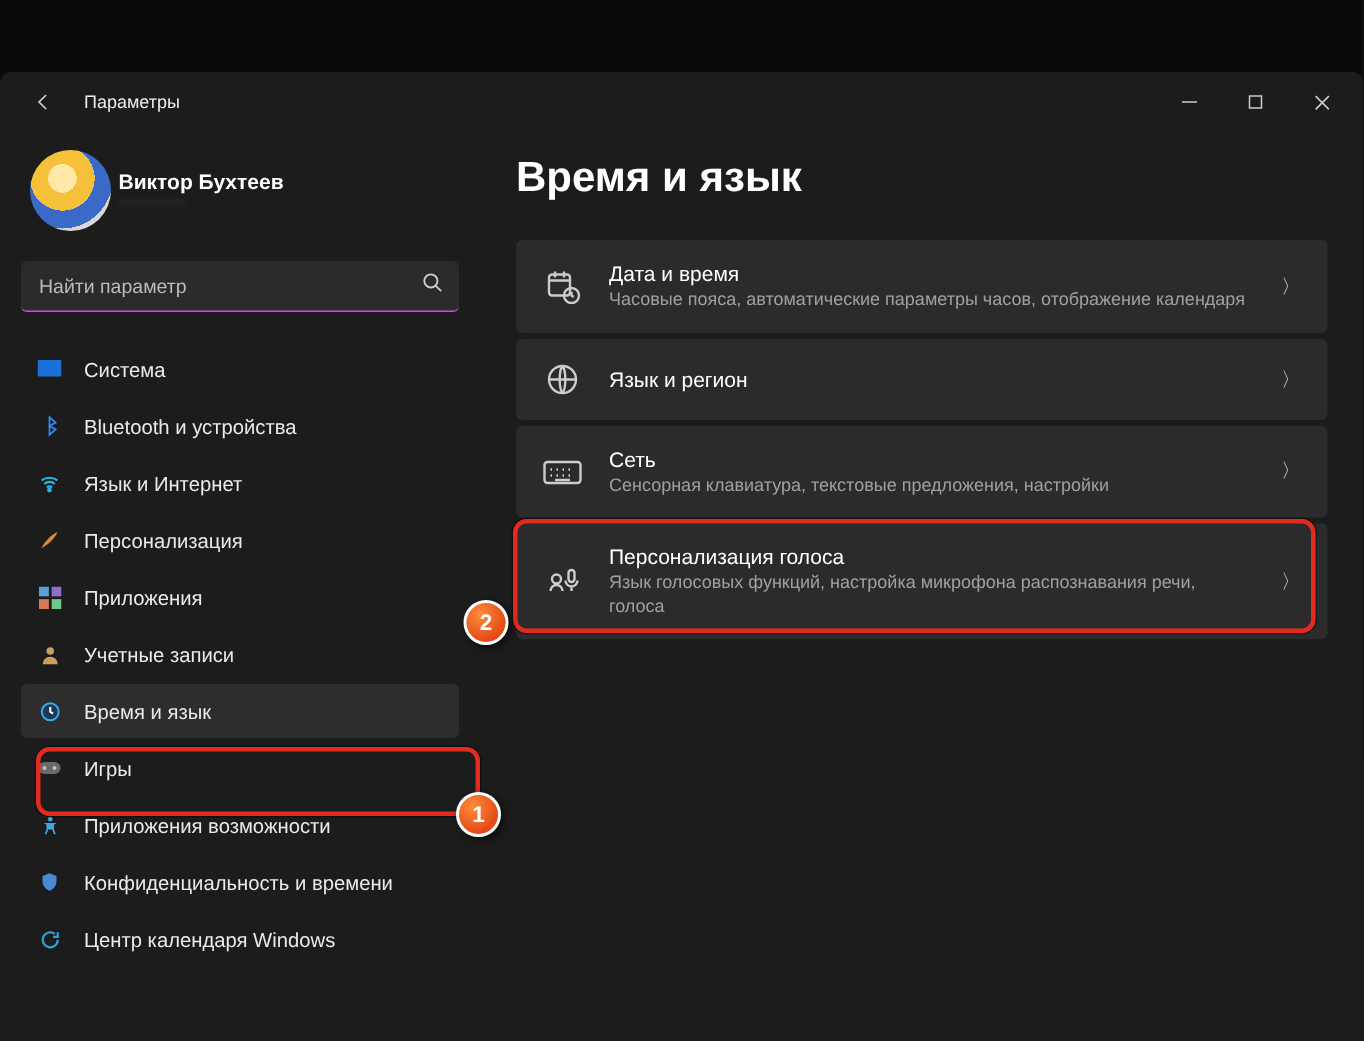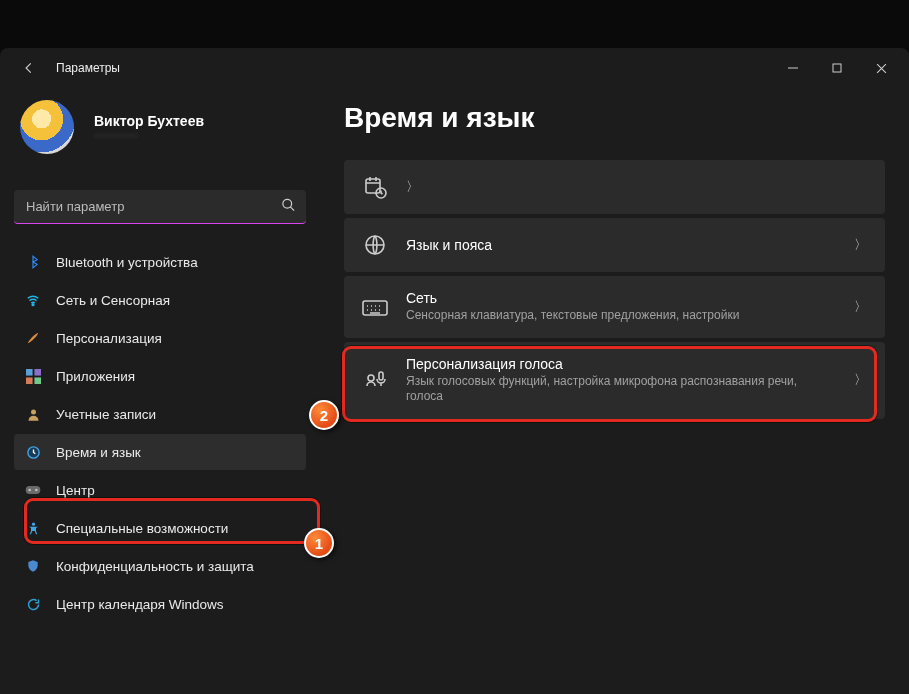--- a/index.html
+++ b/index.html
@@ -42,22 +42,22 @@
   .content {
     display:flex;
     width:100%;
     height: calc(100% - 40px);
   }
   .sidebar {
     width: 320px;
     padding: 6px 14px 0 14px;
   }
   .user-row {
-    display:flex; align-items:center; gap:20px;
-    padding: 6px 6px 36px 6px;
+    display:flex; align-items:center; gap:5px;
+    padding: 6px 6px 20px 6px;
   }
   .avatar {
     width: 54px; height:54px; border-radius:50%;
     background: radial-gradient(circle at 40% 35%, #ffe9a8 0 20%, #f6c13a 20% 45%, #3a69c7 45% 70%, #d8d8d8 70% 100%);
     flex:0 0 auto;
   }
   .user-name { font-size:14px; font-weight:600; }
   .user-email { font-size:11px; color:#8a8a8a; filter: blur(2px); }
   .search-wrap {
     position: relative;
@@ -189,34 +189,42 @@
           <svg width="15" height="15" viewBox="0 0 24 24" fill="none" stroke="currentColor" stroke-width="2">
               <circle cx="10" cy="10" r="7"></circle>
               <path d="M21 21l-6-6"></path>
             </svg>
         </span>
       </div>
 
       <nav class="nav-list">
         <div class="nav-item">
           <span class="nav-icon">
+              <svg width="16" height="12" viewBox="0 0 16 12">
+                <rect width="16" height="11" rx="1" fill="#1a72d8"></rect>
+              </svg>
+            </span>
+          <span>Система</span>
+        </div>
+        <div class="nav-item">
+          <span class="nav-icon">
               <svg width="14" height="16" viewBox="0 0 24 24" fill="#2f8bff">
                 <path d="M12 2v20l7-6-7-4 7-4-7-6z" fill="none" stroke="#2f8bff" stroke-width="2"></path>
               </svg>
             </span>
           <span>Bluetooth и устройства</span>
         </div>
         <div class="nav-item">
           <span class="nav-icon">
               <svg width="16" height="14" viewBox="0 0 24 24" fill="none" stroke="#1fb6e8" stroke-width="2.5">
                 <path d="M3 9a15 15 0 0118 0M6 13a10 10 0 0112 0M9 17a5 5 0 016 0"></path>
                 <circle cx="12" cy="20" r="1.5" fill="#1fb6e8"></circle>
               </svg>
             </span>
-          <span>Сеть и Сенсорная</span>
+          <span>Язык и Интернет</span>
         </div>
         <div class="nav-item">
           <span class="nav-icon">
               <svg width="16" height="16" viewBox="0 0 24 24">
                 <path d="M4 20c2-5 10-14 16-16-2 6-11 14-16 16z" fill="#d88a3c"></path>
               </svg>
             </span>
           <span>Персонализация</span>
         </div>
         <div class="nav-item">
@@ -249,38 +257,38 @@
           <span>Время и язык</span>
         </div>
         <div class="nav-item">
           <span class="nav-icon">
               <svg width="16" height="12" viewBox="0 0 24 16">
                 <rect x="1" y="2" width="22" height="12" rx="6" fill="#6a6a6a"></rect>
                 <circle cx="7" cy="8" r="2" fill="#c0c0c0"></circle>
                 <circle cx="17" cy="8" r="2" fill="#c0c0c0"></circle>
               </svg>
             </span>
-          <span>Центр</span>
+          <span>Игры</span>
         </div>
         <div class="nav-item">
           <span class="nav-icon">
               <svg width="15" height="15" viewBox="0 0 24 24" fill="#3fa6e8">
                 <circle cx="12" cy="5" r="2.5"></circle>
                 <path d="M5 9h14l-3 2v5l2 5h-2l-2-5h-4l-2 5H6l2-5v-5z"></path>
               </svg>
             </span>
-          <span>Специальные возможности</span>
+          <span>Приложения возможности</span>
         </div>
         <div class="nav-item">
           <span class="nav-icon">
               <svg width="14" height="16" viewBox="0 0 24 24" fill="#4a8ad0">
                 <path d="M12 2l8 3v6c0 5-3.5 9-8 11-4.5-2-8-6-8-11V5z"></path>
               </svg>
             </span>
-          <span>Конфиденциальность и защита</span>
+          <span>Конфиденциальность и времени</span>
         </div>
         <div class="nav-item">
           <span class="nav-icon">
               <svg width="15" height="15" viewBox="0 0 24 24" fill="none" stroke="#2f9fd0" stroke-width="2.4">
                 <path d="M20 12a8 8 0 11-3-6.2M20 4v5h-5"></path>
               </svg>
             </span>
           <span>Центр календаря Windows</span>
         </div>
       </nav>
@@ -292,32 +300,36 @@
 
         <div class="card">
           <span class="card-icon">
             <svg width="24" height="24" viewBox="0 0 24 24" fill="none" stroke="currentColor" stroke-width="1.6">
                 <rect x="3" y="4" width="14" height="14" rx="2"></rect>
                 <path d="M3 8h14M7 2v4M13 2v4"></path>
                 <circle cx="18" cy="18" r="5"></circle>
                 <path d="M18 15.5V18l1.5 1"></path>
               </svg>
           </span>
+          <div class="card-text">
+            <div class="card-title">Дата и время</div>
+            <div class="card-sub">Часовые пояса, автоматические параметры часов, отображение календаря</div>
+          </div>
           <span class="chev">〉</span>
         </div>
 
         <div class="card">
           <span class="card-icon">
             <svg width="24" height="24" viewBox="0 0 24 24" fill="none" stroke="currentColor" stroke-width="1.6">
                 <circle cx="12" cy="12" r="9"></circle>
                 <path d="M3 12h18M12 3c2.5 3 2.5 15 0 18M12 3c-2.5 3-2.5 15 0 18"></path>
               </svg>
           </span>
           <div class="card-text">
-            <div class="card-title">Язык и пояса</div>
+            <div class="card-title">Язык и регион</div>
           </div>
           <span class="chev">〉</span>
         </div>
 
         <div class="card">
           <span class="card-icon">
             <svg width="26" height="20" viewBox="0 0 26 20" fill="none" stroke="currentColor" stroke-width="1.6">
                 <rect x="1" y="4" width="24" height="14" rx="2"></rect>
                 <path d="M5 9h1M9 9h1M13 9h1M17 9h1M21 9h0M5 13h1M9 13h1M13 13h1M17 13h1M8 16h10"></path>
               </svg>

